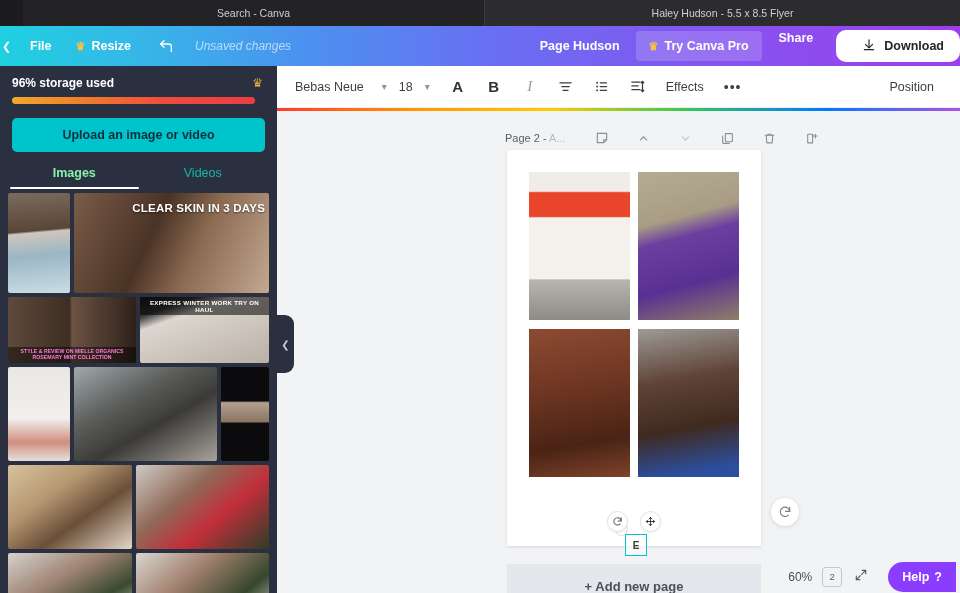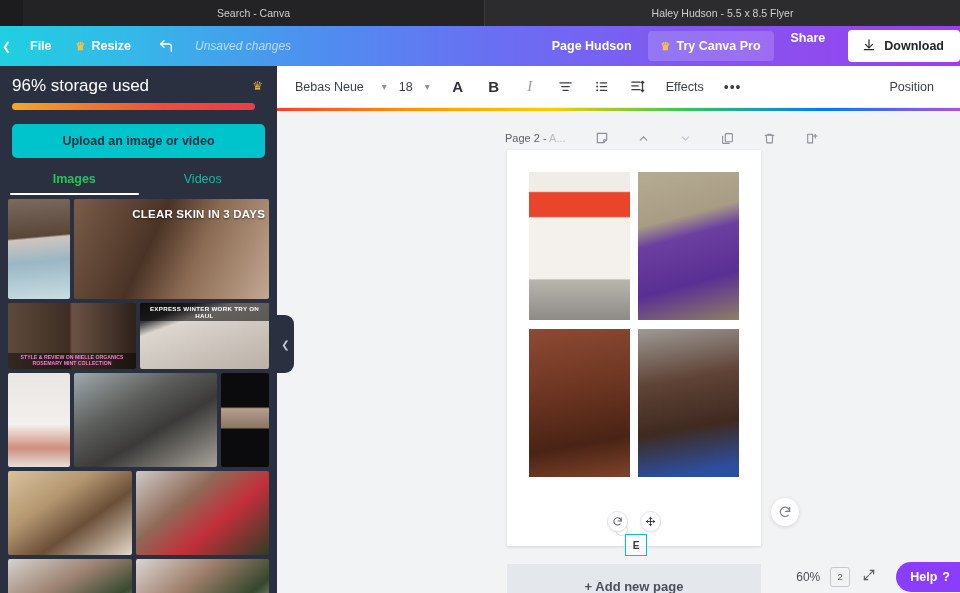--- a/index.html
+++ b/index.html
@@ -68,40 +68,40 @@
     height: 30px; padding: 0 13px; border-radius: 4px;
     background: rgba(255,255,255,.17);
     color: #fff; font-size: 12.5px; font-weight: 600; cursor: pointer;
   }
   .share-btn {
     height: 30px; padding: 0 13px; display:flex; align-items:flex-start;
     border-radius: 4px; color: #fff; font-size: 12.5px; font-weight: 600; cursor: pointer;
   }
   .dl-btn {
     display: flex; align-items: center; gap: 8px;
-    height: 32px; padding: 0 16px 0 14px;
-    background: #fff; border-radius: 4px;
+    height: 32px; padding: 0 16px 0 26px;
+    background: #fff; border-radius: 10px;
     color: #24252a; font-size: 12.5px; font-weight: 600; cursor: pointer;
     margin-left: 6px; margin-right: 0;
   }
   .crown { font-size: 11px; color: #f6c244; line-height: 1; }
 
   
   .sidebar {
     position: absolute; top: 66px; left: 0;
     width: 277px; height: 527px;
     background: #2b3040;
     overflow: hidden;
     z-index: 20;
   }
   .storage-row {
     display: flex; align-items: center; justify-content: space-between;
     padding: 10px 14px 0 12px;
   }
-  .storage-txt { color: #fff; font-size: 17px; font-weight: 400; }
+  .storage-txt { color: #fff; font-size: 12px; font-weight: 700; }
   .storage-crown { color: #e8b33c; font-size: 12px; }
   .storage-bar-wrap { padding: 7px 12px 0 12px; }
   .storage-bar {
     height: 7px; border-radius: 4px;
     background: linear-gradient(90deg,#f0a92a 0%,#f07c2c 30%,#ef4d3c 62%,#ec3c45 100%);
     width: 96%;
   }
   .upload-btn {
     margin: 14px 12px 0 12px;
     height: 34px; border-radius: 5px;
@@ -110,21 +110,21 @@
     display: flex; align-items: center; justify-content: center;
     cursor: pointer;
   }
   .tabs {
     display: flex; margin: 14px 10px 0 10px; position: relative;
   }
   .stab {
     flex: 1; text-align: center; font-size: 12.5px;
     padding-bottom: 9px; cursor: pointer;
   }
-  .stab.active { color: #22c55e; font-weight: 700; }
+  .stab.active { color: #86efac; font-weight: 700; }
   .stab.inactive { color: #14b8a6; font-weight: 400; }
   .tab-underline {
     position: absolute; bottom: 0; left: 0; width: 50%; height: 2.5px;
     background: #ffffff; border-radius: 2px;
   }
 
   .grid { padding: 4px 8px 0 8px; }
   .grow { display: flex; gap: 4px; margin-bottom: 4px; }
   .cell { position: relative; overflow: hidden; border-radius: 2px; background:#000000; }
   .cell img, .cell .ph { width:100%; height:100%; display:block; }
@@ -262,21 +262,21 @@
     background: #fff; box-shadow: 0 1px 4px rgba(0,0,0,.13);
     display: flex; align-items: center; justify-content: center;
     color: #6e7179; font-size: 12px; cursor: pointer;
   }
 
   
   .bottombar {
     position: absolute; bottom: 0; left: 277px;
     width: 683px; height: 33px;
     display: flex; align-items: center; justify-content: flex-end;
-    padding-right: 4px; gap: 10px;
+    padding-right: 12px; gap: 10px;
     z-index: 18;
   }
   .zoom-pct { font-size: 12px; color: #4c4e56; }
   .page-count {
     min-width: 20px; height: 20px; border: 1px solid #c6c8ce; border-radius: 3px;
     display: flex; align-items: center; justify-content: center;
     font-size: 9.5px; color: #5b5d65; cursor: pointer;
   }
   .expand-ic { color: #5b5d65; font-size: 13px; cursor: pointer; padding: 0 2px; }
   .help-btn {

